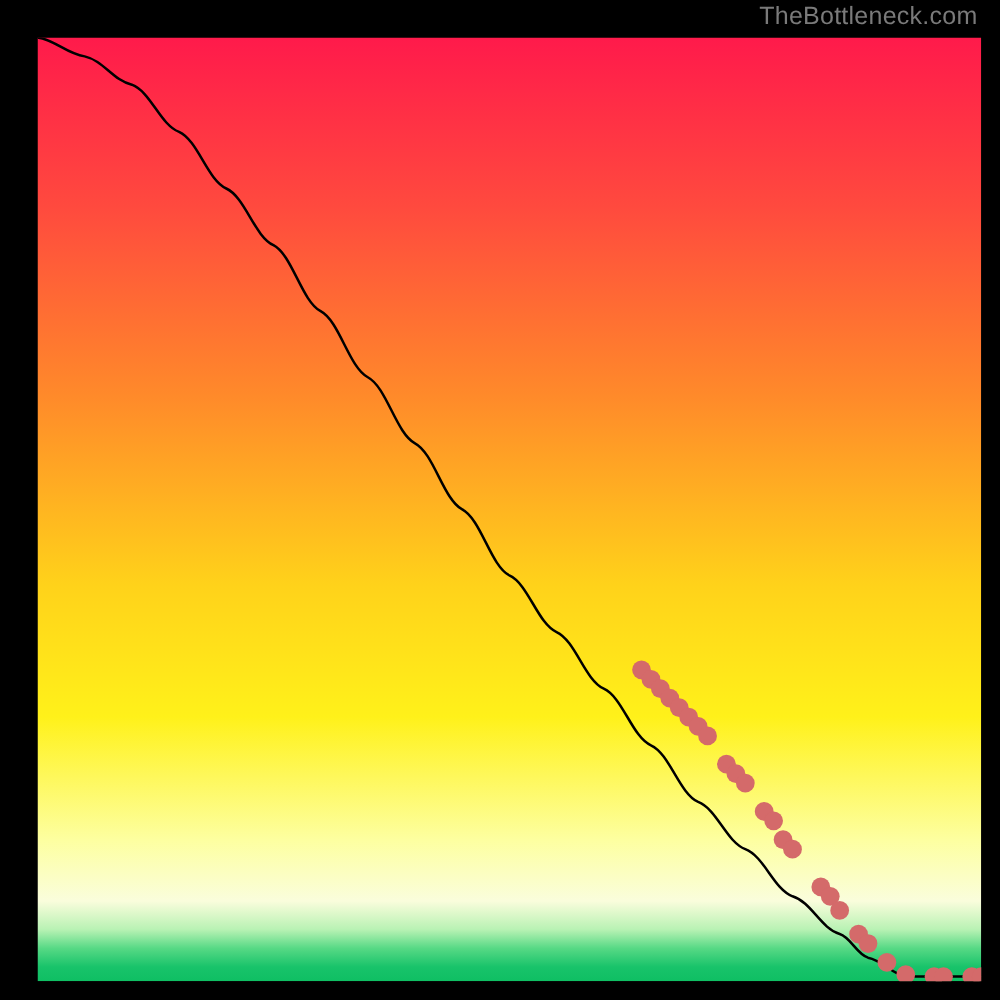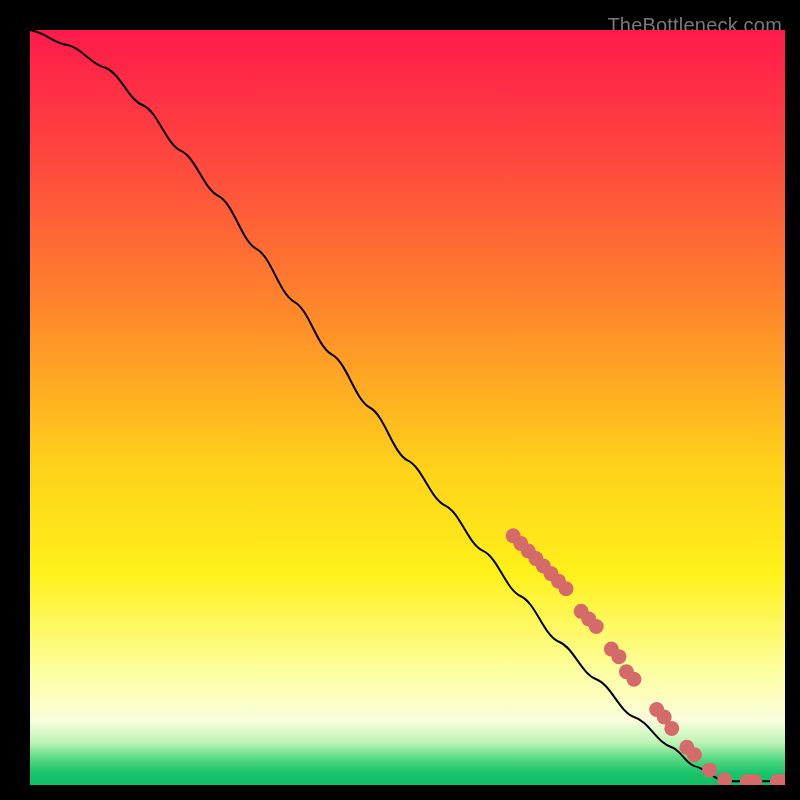--- a/index.html
+++ b/index.html
@@ -12,21 +12,21 @@
     font-family: Arial, Helvetica, sans-serif;
   }
   .wrap {
     position: relative;
     width: 800px;
     height: 800px;
     background: #000;
   }
   .attribution {
     position: absolute;
-    top: 14px;
+    top: 2px;
     right: 18px;
     color: #7a7a7a;
     font-size: 20px;
     font-weight: 500;
     letter-spacing: 0.2px;
   }
   .plot {
     position: absolute;
     left: 30px;
     top: 30px;

